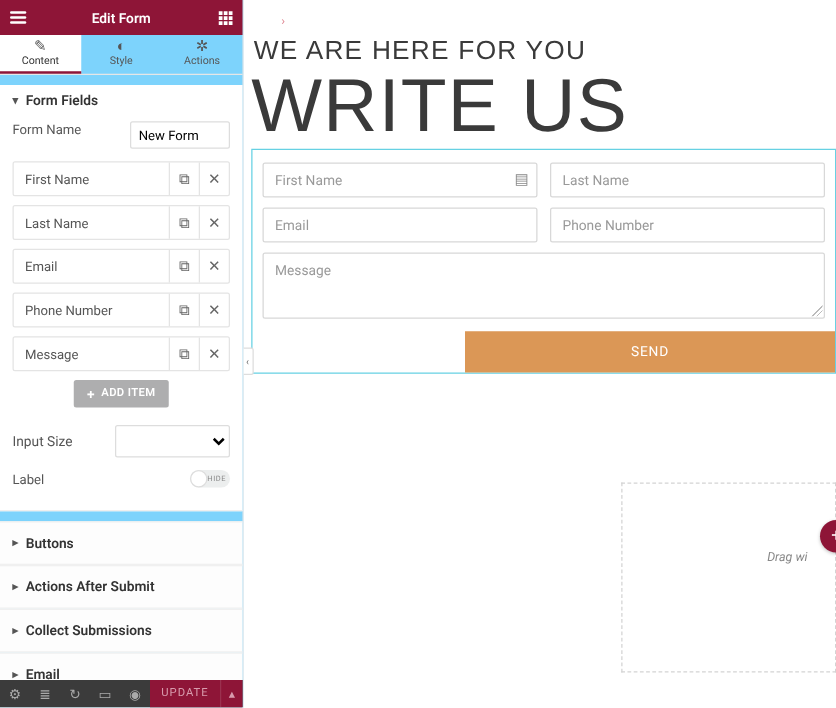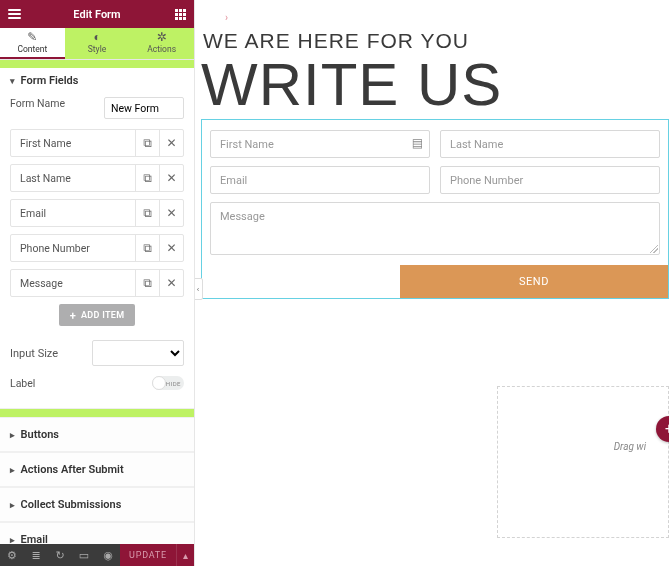--- a/index.html
+++ b/index.html
@@ -1,20 +1,20 @@
 <!DOCTYPE html>
 <html><head>
 <meta charset="utf-8">
 <style>
 * { box-sizing: border-box; margin: 0; padding: 0; font-family: -apple-system, BlinkMacSystemFont, "Segoe UI", Roboto, Arial, sans-serif; }
 html, body { width: 669px; height: 566px; overflow: hidden; background: #fff; }
 .app { display: flex; width: 100%; height: 100%; }
 
 
-.sidebar { width: 195px; min-width: 195px; background: #bef264; border-right: 1px solid #e6e6e6; display: flex; flex-direction: column; position: relative; }
+.sidebar { width: 195px; min-width: 195px; background: #7dd3fc; border-right: 1px solid #e6e6e6; display: flex; flex-direction: column; position: relative; }
 .sidebar-header { height: 28px; background: #8e1537; color: #fff; display: flex; align-items: center; justify-content: center; position: relative; font-size: 11px; font-weight: 600; }
 .hdr-icon-left, .hdr-icon-right { position: absolute; top: 0; height: 28px; width: 24px; display: flex; align-items: center; justify-content: center; cursor: pointer; }
 .hdr-icon-left { left: 2px; }
 .hdr-icon-right { right: 2px; }
 .ham span { display:block; width:13px; height:2px; background:#fff; border-radius:1px; }
 .ham span + span { margin-top:2px; }
 .grid9 { display:grid; grid-template-columns:repeat(3,3px); grid-template-rows:repeat(3,3px); gap:1px; }
 .grid9 i { background:#fff; }
 
 .tabbar { display:flex; height:32px; border-bottom:1px solid #e6e6e6; }
@@ -66,21 +66,21 @@
 .bigtitle { font-size:60px; line-height:1; font-weight:300; color:#3a3a3a; letter-spacing:1px; padding-left:0; margin-top:2px; font-family:"Segoe UI Light","Segoe UI",Arial,sans-serif; }
 
 .form-block { margin-top:4px; border:1px solid #66d1e3; }
 .form-pad { padding:10px 8px; display:flex; flex-direction:column; gap:8px; }
 .row2 { display:flex; gap:10px; }
 .row2 .fld { flex:1; }
 .fld { height:28px; border:1px solid #d8d8d8; border-radius:2px; display:flex; align-items:center; padding:0 9px; font-size:11px; color:#999; background:#fff; position:relative; }
 .fld .autofill { position:absolute; right:6px; top:5px; font-size:12px; color:#888; }
 .fld.msg { height:53px; align-items:flex-start; padding-top:7px; resize:none; }
 .fld.msg .grip { position:absolute; right:1px; bottom:1px; width:9px; height:9px; background:linear-gradient(135deg, transparent 50%, #bbb 50%, #bbb 58%, transparent 58%, transparent 70%, #bbb 70%, #bbb 78%, transparent 78%); }
-.send { width:268px; height:33px; background:#db9756; color:#fff; font-size:11px; letter-spacing:.6px; display:flex; align-items:center; justify-content:center; margin-left:auto; cursor:pointer; }
+.send { width:296px; height:33px; background:#db9756; color:#fff; font-size:11px; letter-spacing:.6px; display:flex; align-items:center; justify-content:center; margin-left:auto; cursor:pointer; }
 
 .dropzone { position:absolute; right:0; left:302px; bottom:28px; height:152px; border:1px dashed #d3d3d3; }
 .drag-txt { position:absolute; right:22px; bottom:85px; font-size:10px; font-style:italic; color:#888; }
 .fab { position:absolute; right:0; bottom:124px; width:26px; height:26px; border-radius:50%; background:#8e1537; color:#fff; display:flex; align-items:center; justify-content:center; font-size:14px; cursor:pointer; box-shadow:0 1px 3px rgba(0,0,0,.25); transform:translateX(50%); }
 
 
 ::-webkit-scrollbar{width:0;height:0;}
 </style>
 </head>
 <body>

